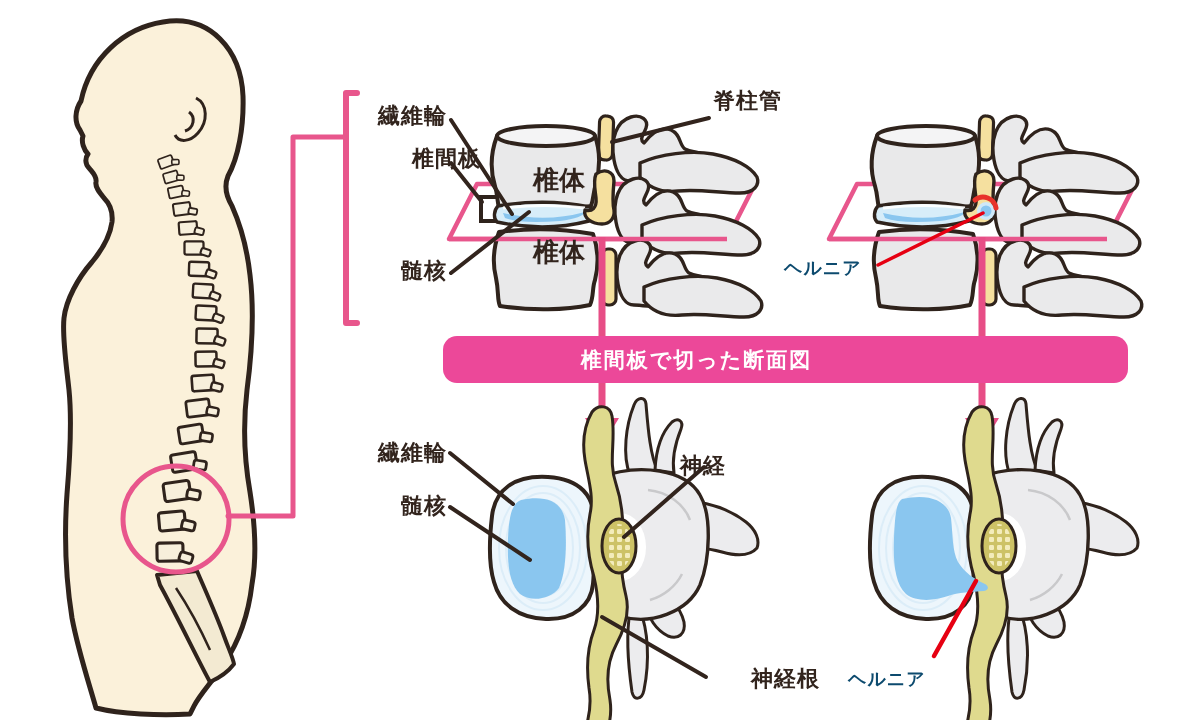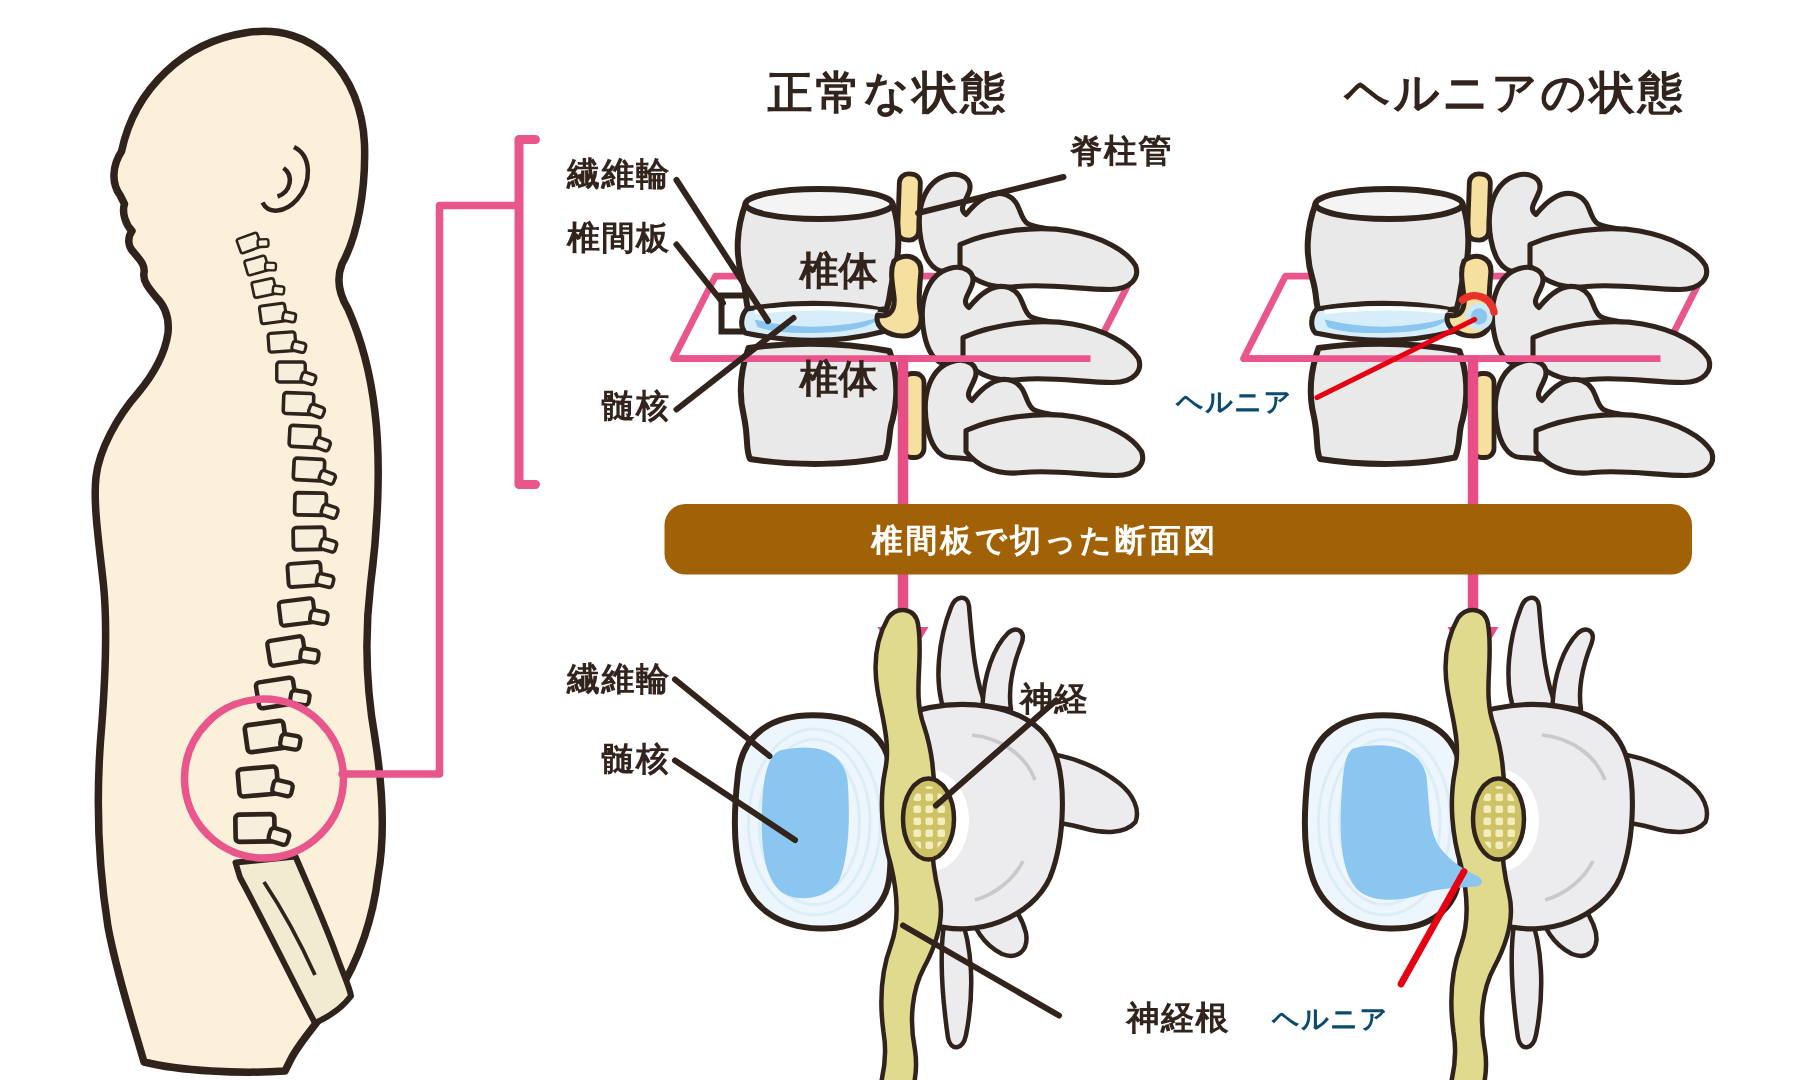--- a/index.html
+++ b/index.html
@@ -1,19 +1,19 @@
 <!DOCTYPE html>
 <html><head>
 <meta charset="utf-8">
 <style>
   html,body{margin:0;padding:0;background:#fff;}
   .stage{position:relative;width:1200px;height:720px;background:#ffffff;overflow:hidden;
          font-family:"Liberation Sans","DejaVu Sans",sans-serif;}
   .stage svg.art{position:absolute;left:0;top:0;z-index:1;}
-  .banner{position:absolute;left:443px;top:336px;width:685px;height:47px;background:#a16207;
+  .banner{position:absolute;left:443px;top:336px;width:685px;height:47px;background:#ec4899;
           border-radius:14px;z-index:2;display:flex;align-items:center;justify-content:center;
           box-sizing:border-box;padding-right:178px;text-align:center;}
   .banner span{color:#ffffff;font-size:21px;font-weight:bold;letter-spacing:2px;white-space:nowrap;}
   .lbl{position:absolute;z-index:3;font-weight:bold;color:#32241d;font-size:22px;
        letter-spacing:1px;white-space:nowrap;line-height:1.1;}
   .lbl.title{font-size:30px;letter-spacing:2px;transform:translateX(-50%);}
   .lbl.inner{font-size:26px;letter-spacing:0;}
   .lbl.red{color:#0c4a6e;font-size:18px;}
 </style>
 </head>
@@ -181,25 +181,23 @@
   <g stroke="#e60012" stroke-linecap="round">
     <line x1="878" y1="265" x2="983" y2="213" stroke-width="3.5"></line>
     <line x1="934" y1="656" x2="976" y2="581" stroke-width="4.5"></line>
   </g>
 </svg>
 
 <div class="banner">
   <span>椎間板で切った断面図</span>
 </div>
 
-<div class="lbl title" style="left:592px;top:46px;">正常な状態</div>
-<div class="lbl title" style="left:1010px;top:46px;">ヘルニアの状態</div>
 
 <div class="lbl" style="right:753px;top:104px;">繊維輪</div>
-<div class="lbl" style="right:753px;top:147px;">椎間板</div>
+<div class="lbl" style="right:719px;top:147px;">椎間板</div>
 <div class="lbl" style="left:713px;top:89px;">脊柱管</div>
 <div class="lbl inner" style="left:533px;top:166px;">椎体</div>
 <div class="lbl inner" style="left:533px;top:238px;">椎体</div>
 <div class="lbl" style="right:753px;top:259px;">髄核</div>
 
 <div class="lbl red" style="left:784px;top:259px;">ヘルニア</div>
 
 <div class="lbl" style="right:753px;top:441px;">繊維輪</div>
 <div class="lbl" style="right:753px;top:494px;">髄核</div>
 <div class="lbl" style="left:680px;top:454px;">神経</div>

